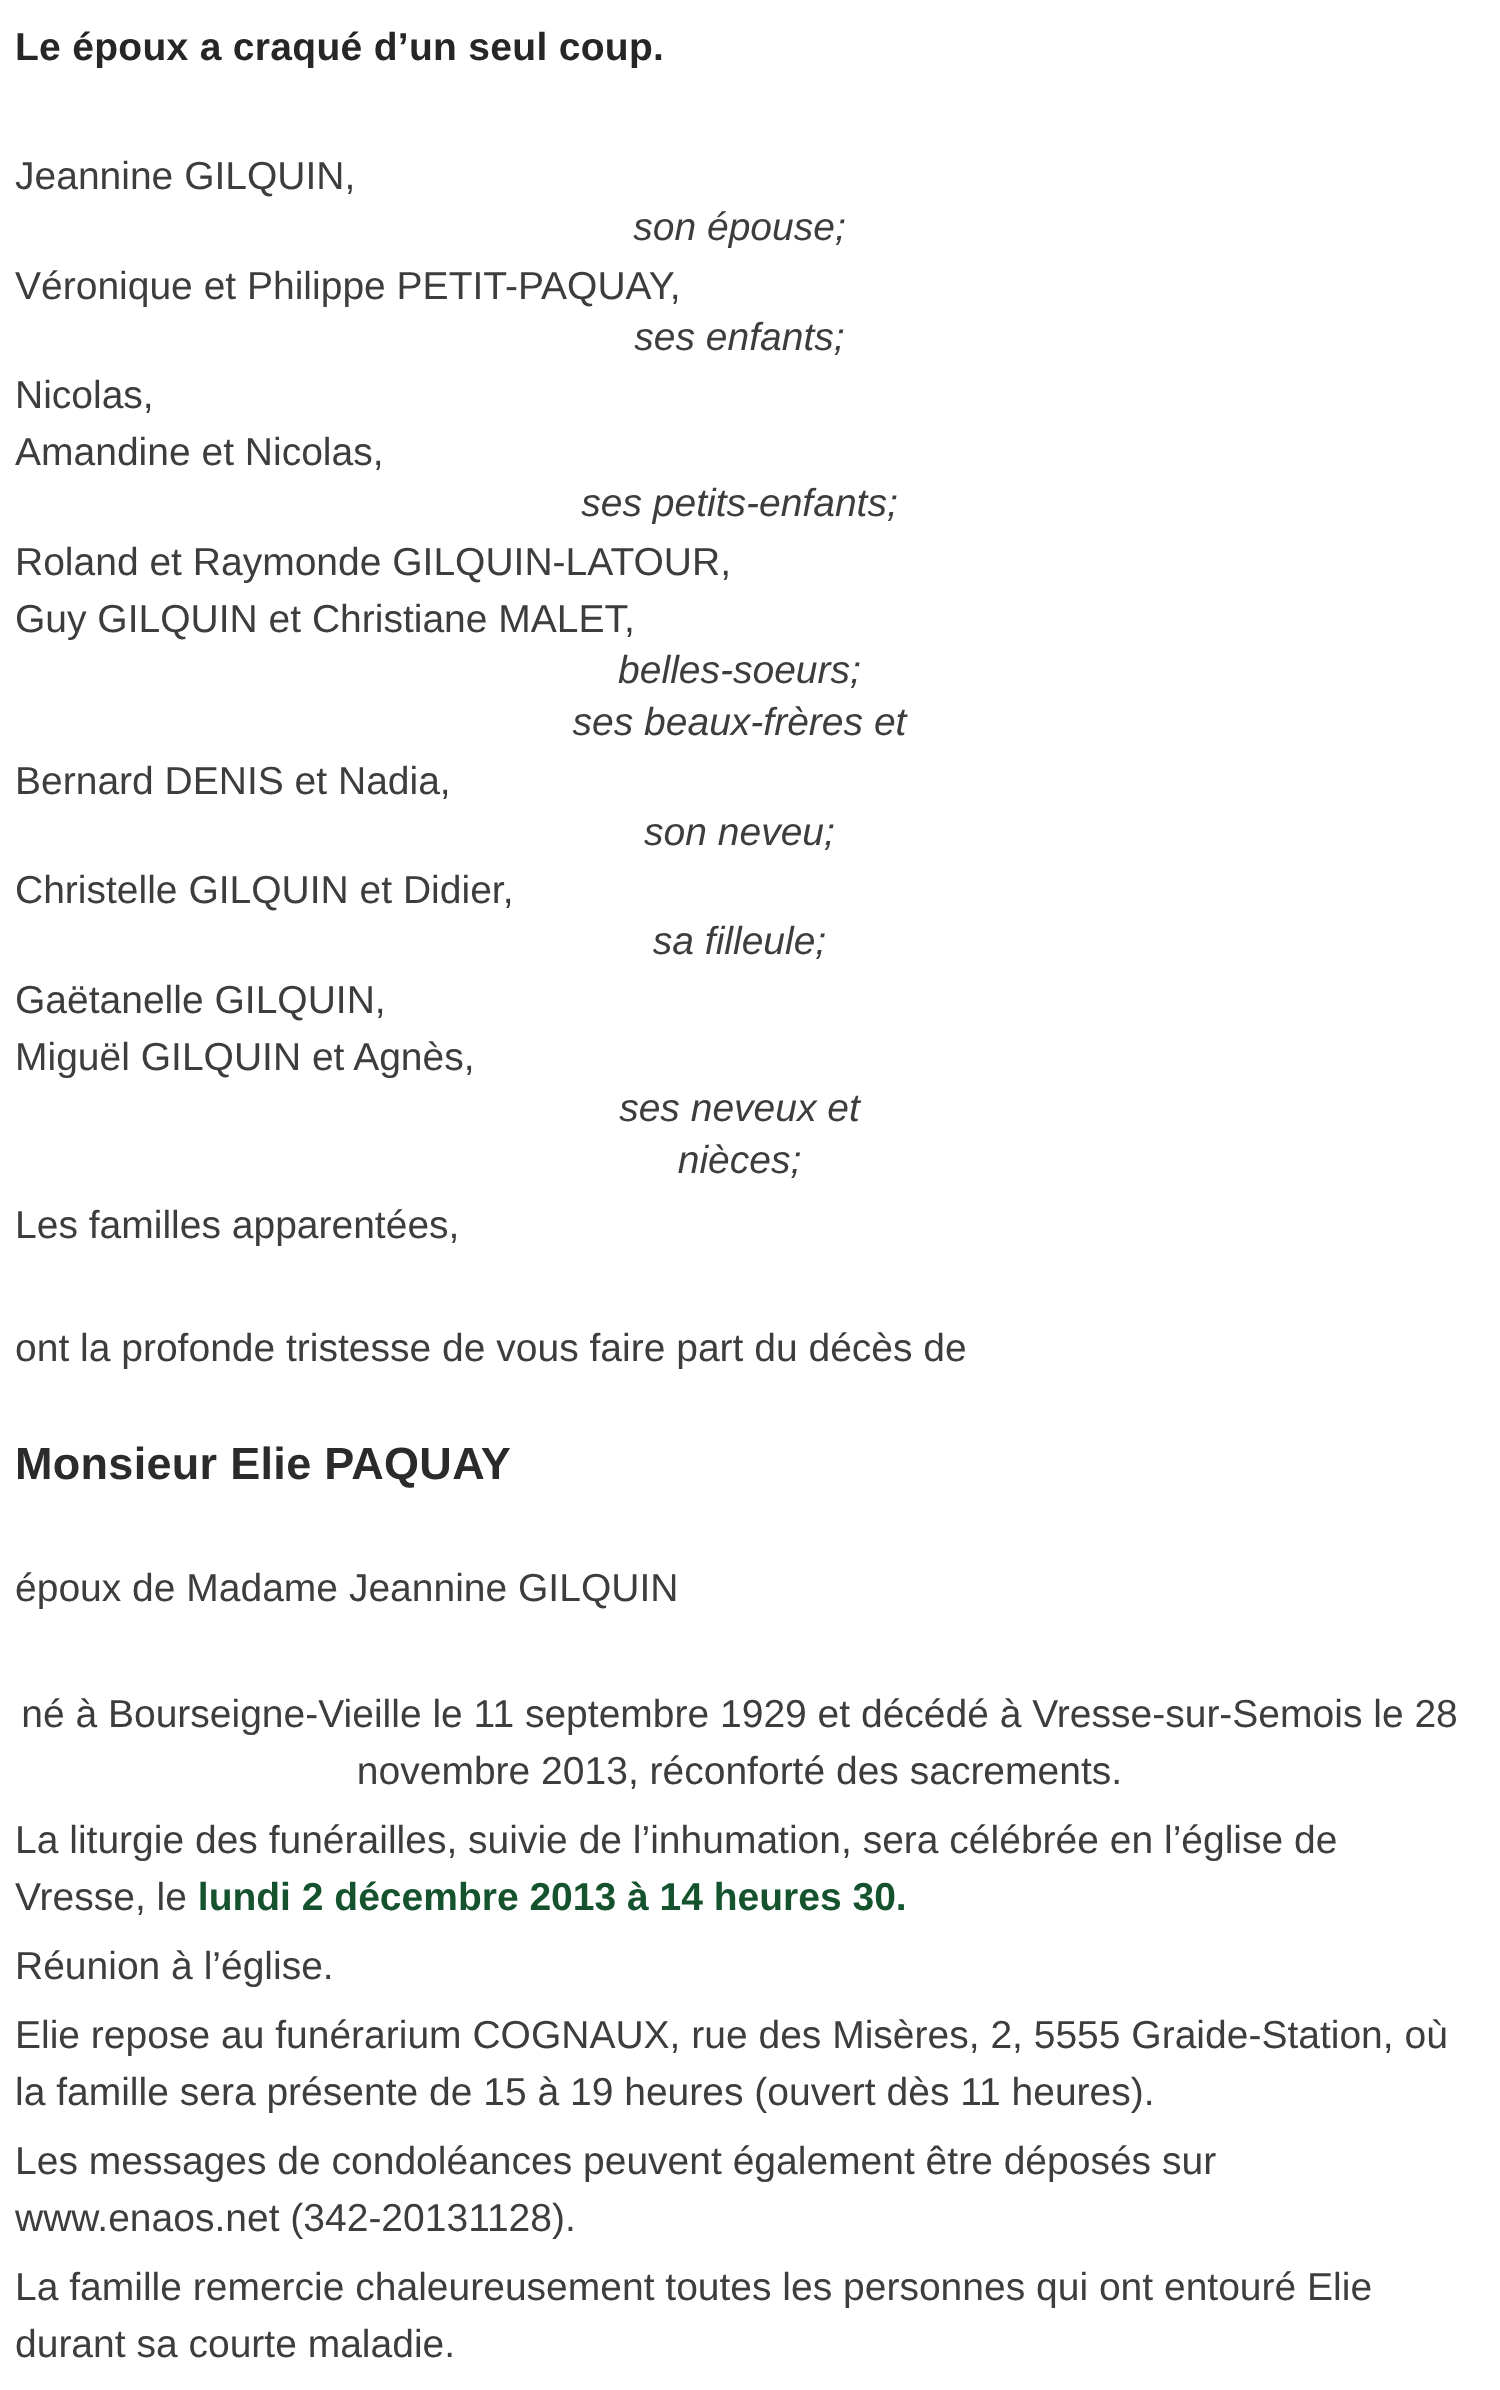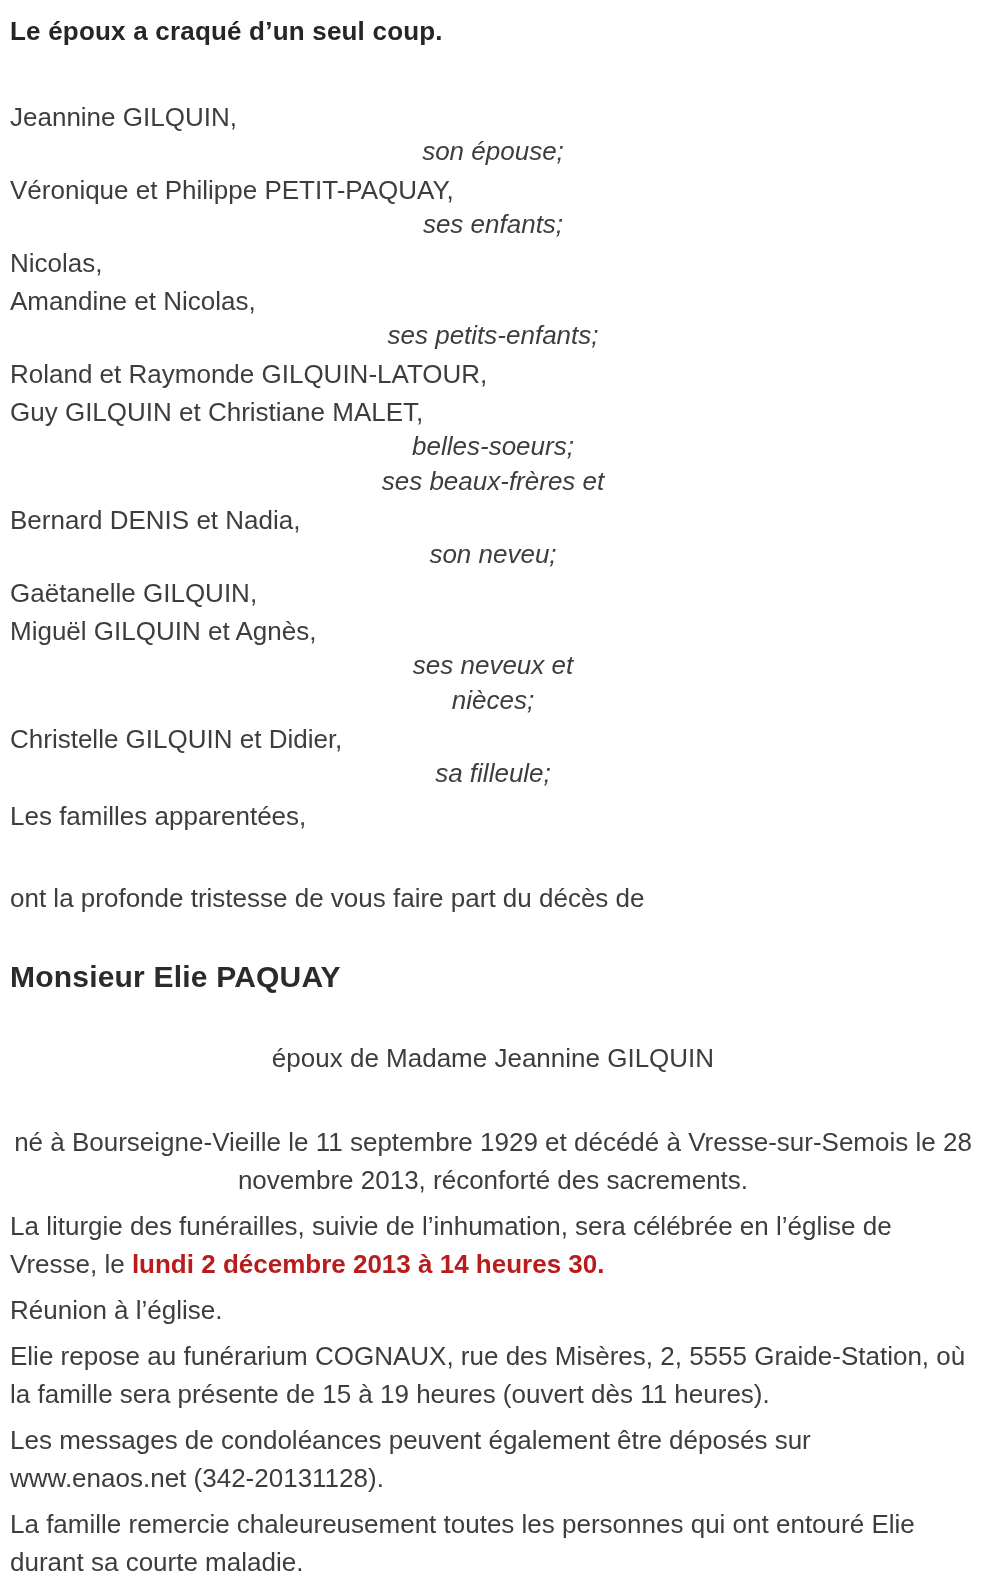--- a/index.html
+++ b/index.html
@@ -48,32 +48,31 @@
   h1.deceased {
     margin: 36px 0 0 0;
     font-size: 30px;
     line-height: 48px;
     font-weight: 700;
     color: #2b2b2b;
     letter-spacing: 0.2px;
   }
   .spouse {
     margin: 38px 0 0 0;
-    text-align: center;
   }
   .birth {
     margin: 46px 0 0 0;
     text-align: center;
   }
   .para {
     margin: 8px 0 0 0;
   }
   .bold-date {
     font-weight: 700;
-    color: #b91c1c;
+    color: #14532d;
   }
 </style>
 </head>
 <body>
 
 <div class="page">
 
   <p class="quote">Le époux a craqué d’un seul coup.</p>
 
   <div id="relatives">
@@ -94,28 +93,28 @@
         <div class="name-line">Roland et Raymonde GILQUIN-LATOUR,</div>
         <div class="name-line">Guy GILQUIN et Christiane MALET,</div>
         <div class="relation-line">belles-soeurs;</div>
         <div class="relation-line">ses beaux-frères et</div>
       </div>
       <div class="group">
         <div class="name-line">Bernard DENIS et Nadia,</div>
         <div class="relation-line">son neveu;</div>
       </div>
       <div class="group">
+        <div class="name-line">Christelle GILQUIN et Didier,</div>
+        <div class="relation-line">sa filleule;</div>
+      </div>
+      <div class="group">
         <div class="name-line">Gaëtanelle GILQUIN,</div>
         <div class="name-line">Miguël GILQUIN et Agnès,</div>
         <div class="relation-line">ses neveux et</div>
         <div class="relation-line">nièces;</div>
-      </div>
-      <div class="group">
-        <div class="name-line">Christelle GILQUIN et Didier,</div>
-        <div class="relation-line">sa filleule;</div>
       </div>
     </div>
 
   <p class="families">Les familles apparentées,</p>
 
   <p class="announcement">ont la profonde tristesse de vous faire part du décès de</p>
 
   <h1 class="deceased">Monsieur Elie PAQUAY</h1>
 
   <p class="spouse">époux de Madame Jeannine GILQUIN</p>

